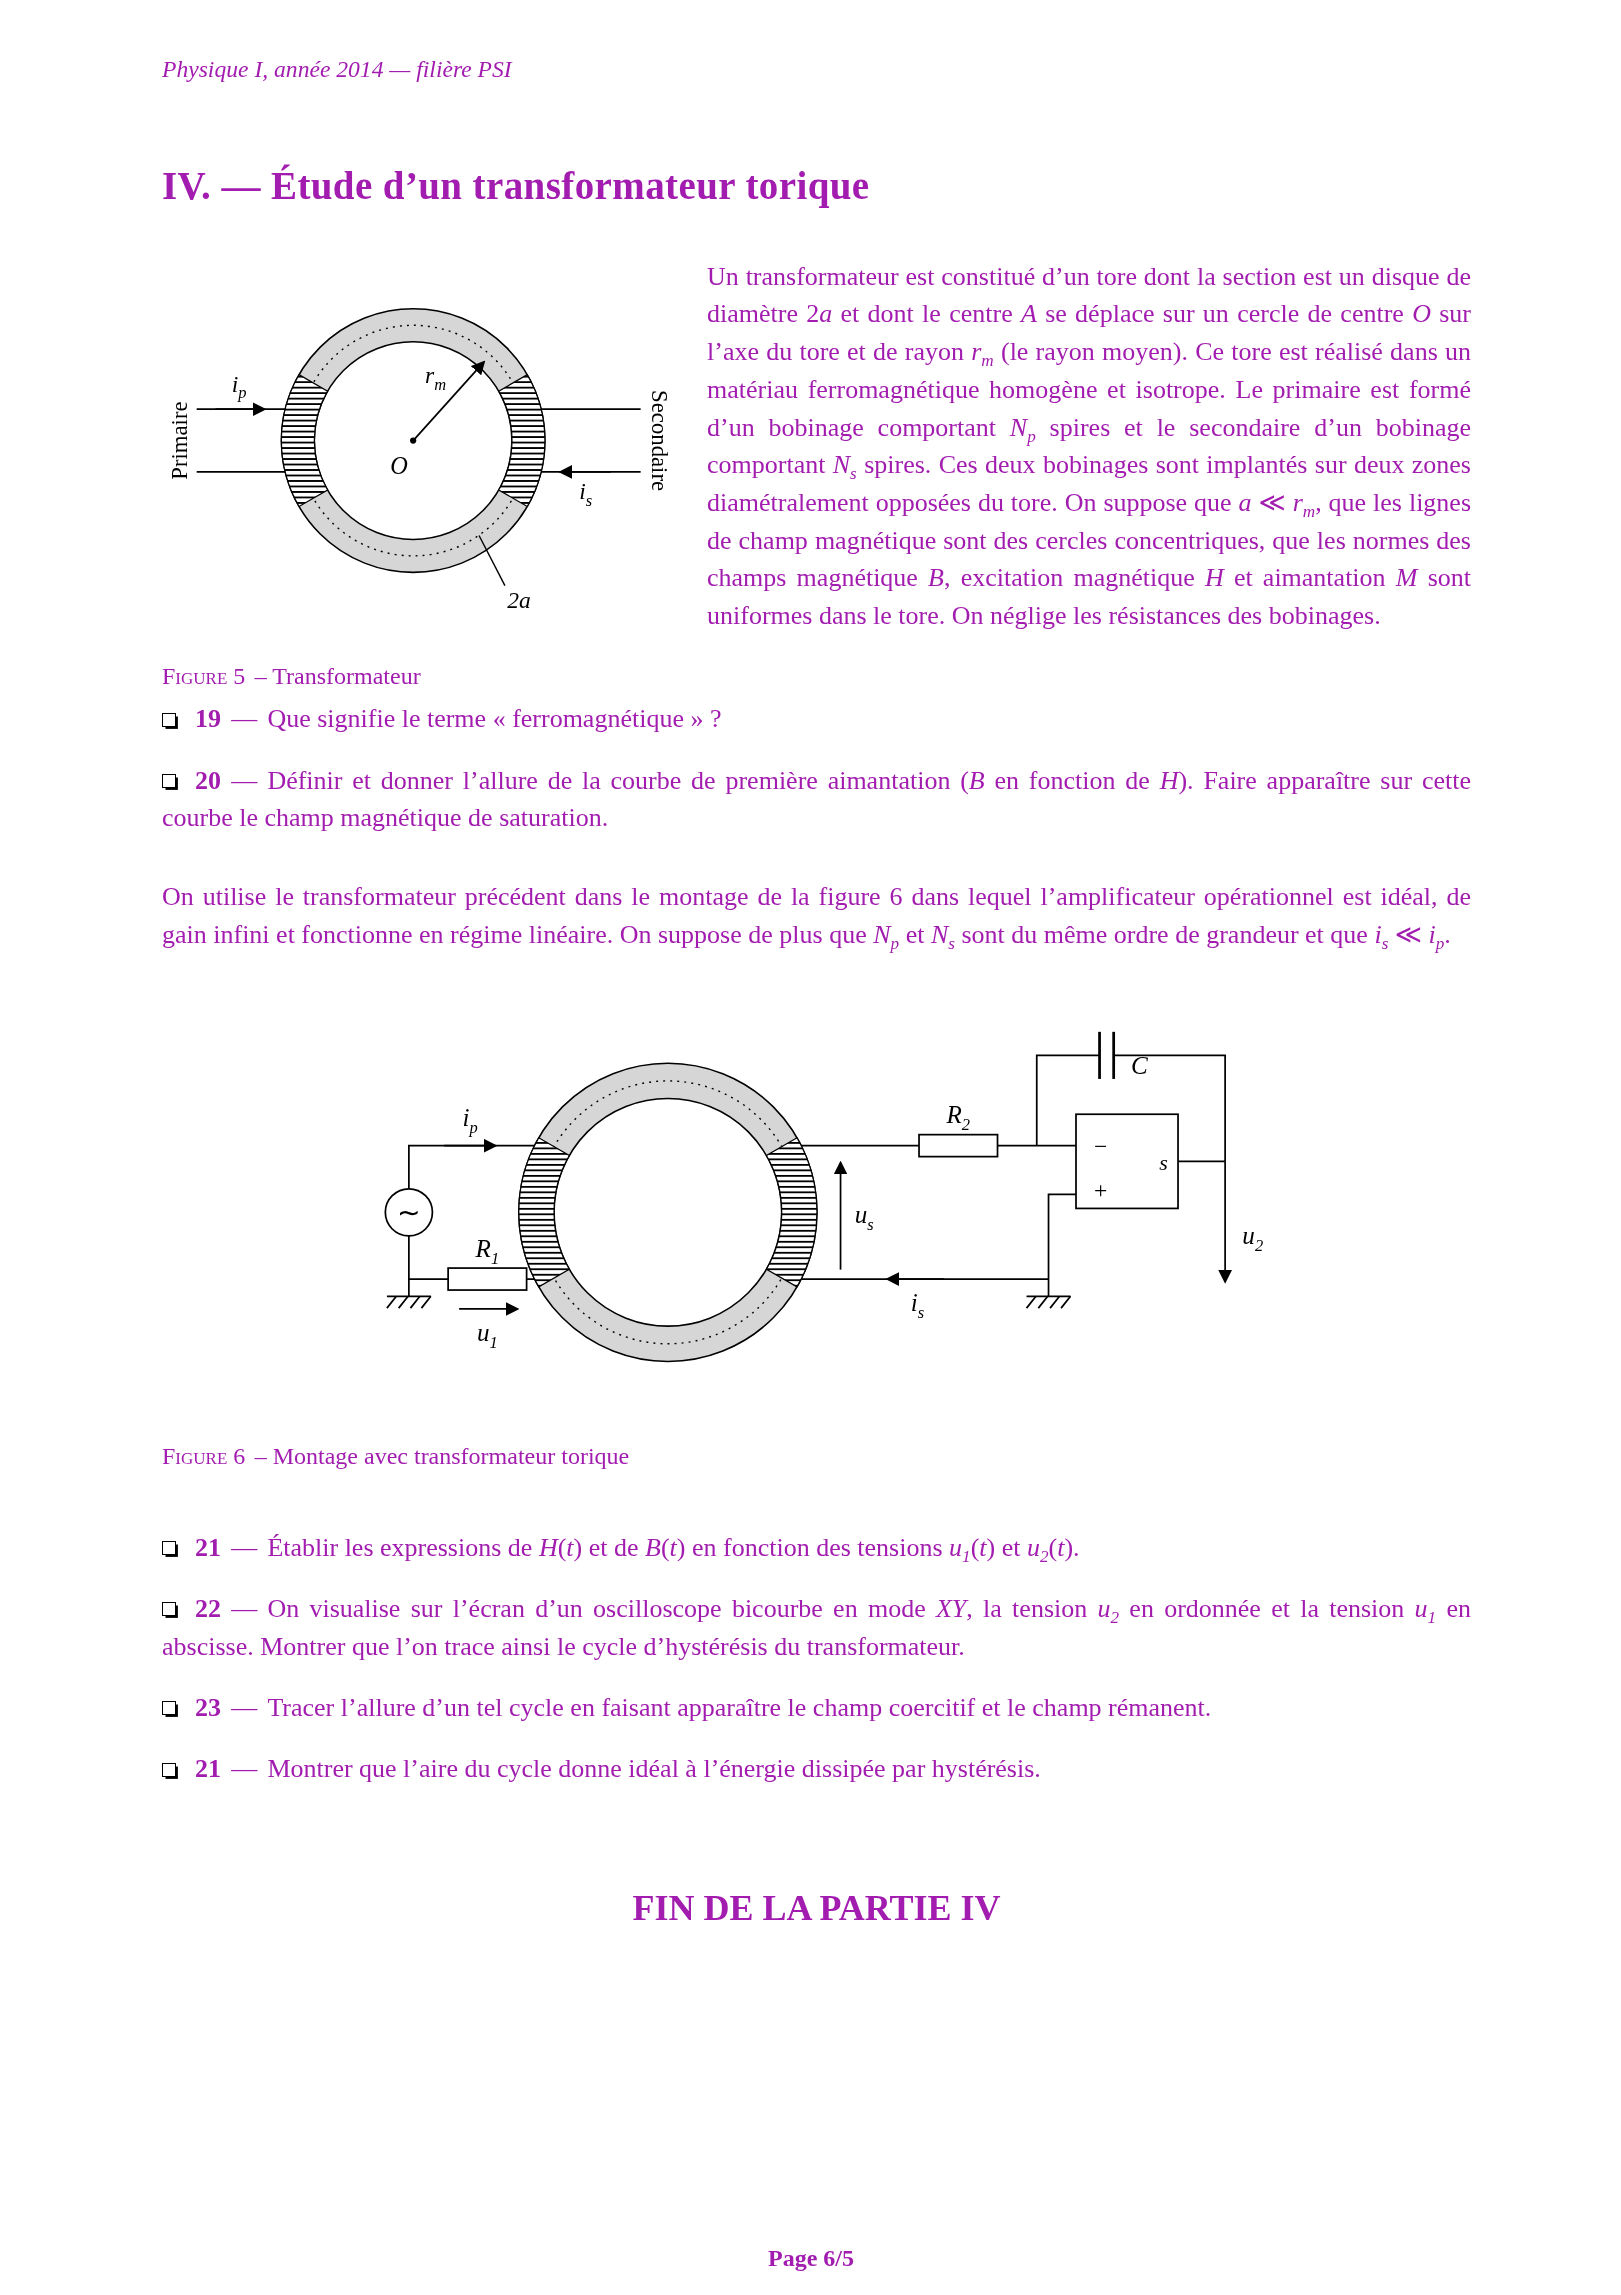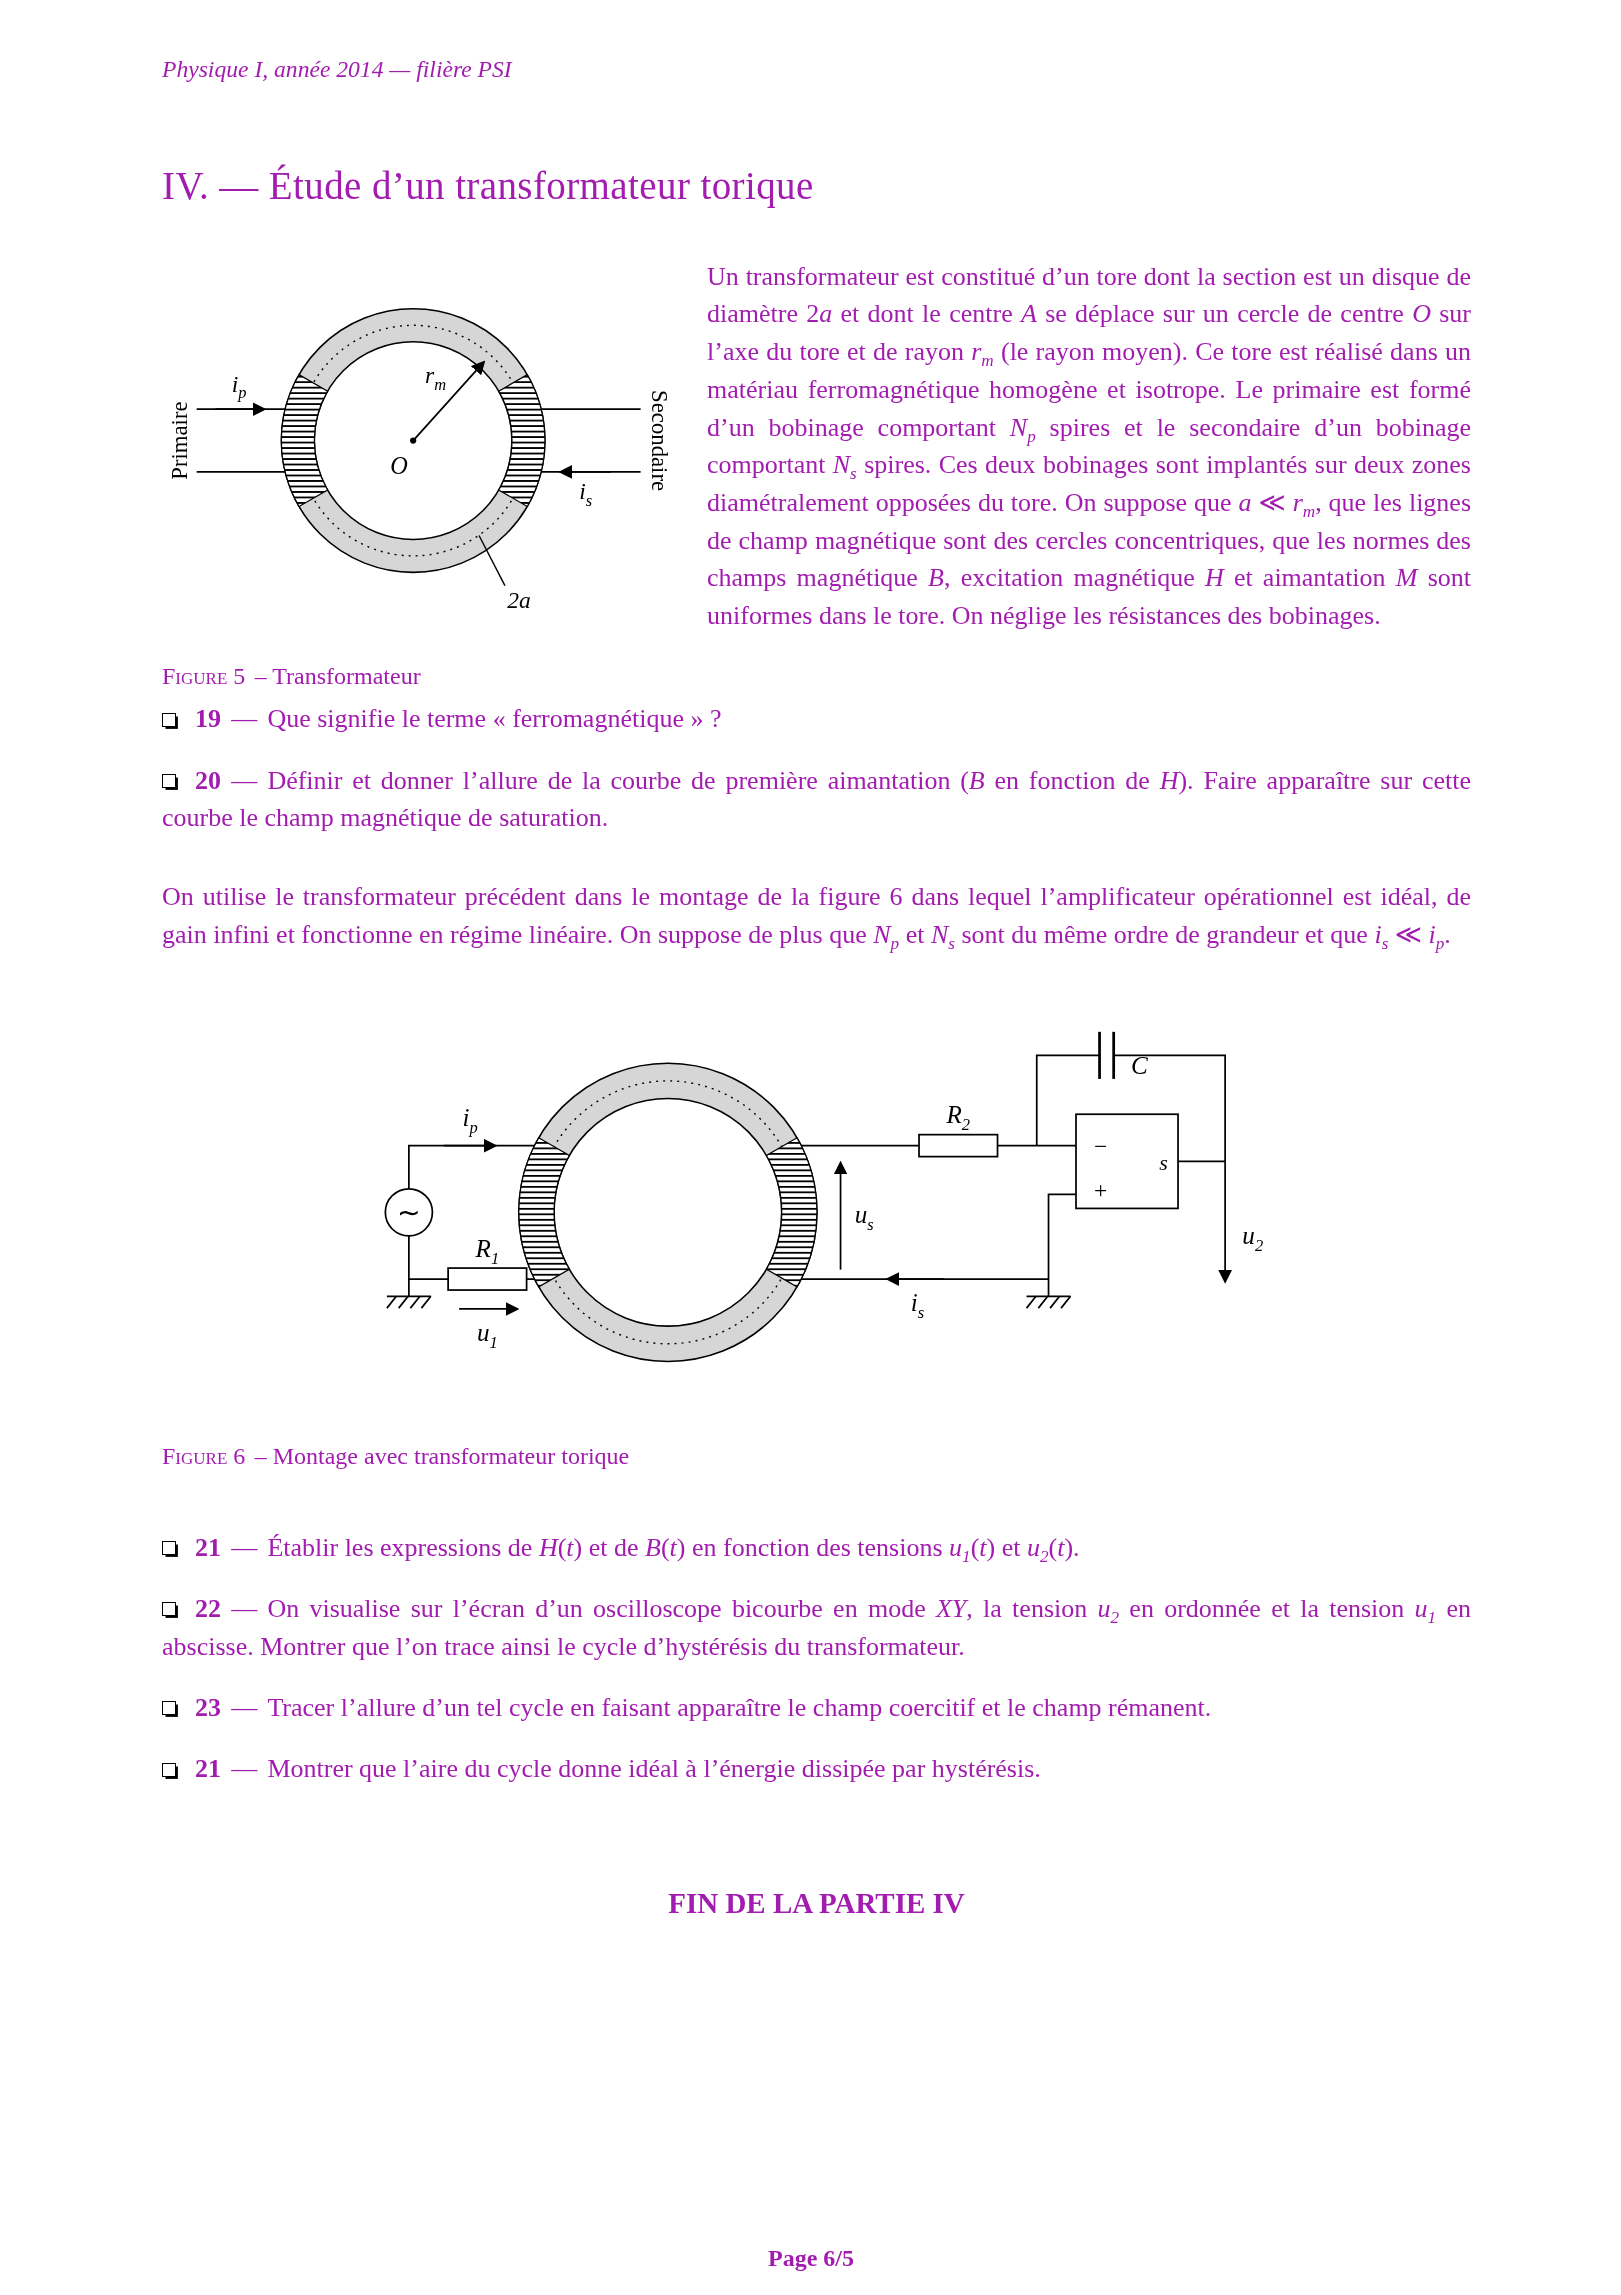--- a/index.html
+++ b/index.html
@@ -7,21 +7,21 @@
   .page{
     position:relative;
     width:1622px;height:2295px;
     background:#fff;color:#a21caf;
     font-family:"Liberation Serif","DejaVu Serif",serif;
     font-size:26px;line-height:1.45;
     padding:52px 151px 0 162px;
     overflow:hidden;
   }
   .header{font-style:italic;font-size:23.6px;}
-  .title{font-size:39px;font-weight:normal;margin:72px 0 43px;letter-spacing:0.4px;}
+  .title{font-size:39px;font-weight:bold;margin:72px 0 43px;letter-spacing:0.4px;}
   figure{margin:0;}
   .fig5{float:left;width:518px;margin:6.3px 27px 6.3px 0;text-align:center;}
   .figcap{font-size:24px;margin-top:12.6px;text-align:left;}
   .capl{font-variant:small-caps;margin-right:9.4px;}
   .para{text-align:justify;margin:0;}
   .para2{margin:41px 0 0;}
   .question{text-align:justify;margin:23.6px 0 0;}
   .q-clear{clear:both;}
   .mt-big{margin-top:55px;}
   .qbox{
@@ -29,21 +29,21 @@
     border:1.7px solid #000;
     box-shadow:2.7px 2.7px 0 -0.8px #000;
     margin-right:19px;vertical-align:0.8px;
   }
   .qnum{font-weight:bold;}
   .qdash{margin:0 10.2px;}
   .it{font-style:italic;}
   sub{font-size:0.66em;line-height:0;font-style:inherit;}
   .fig6wrap{clear:both;text-align:center;margin-top:55px;}
   .fig6cap{margin-top:27px;}
-  .fin{text-align:center;font-weight:bold;font-size:29px;margin-top:94px;}
+  .fin{text-align:center;font-weight:bold;font-size:36px;margin-top:94px;}
   .fin2{margin-top:90px;}
   .footer{position:absolute;left:0;bottom:19px;width:100%;text-align:center;font-weight:bold;font-size:24px;}
   .svgt{font-family:"Liberation Serif","DejaVu Serif",serif;}
   tspan.ss{font-size:21px;}
   .tl{font-family:"DejaVu Sans","DejaVu Serif",sans-serif;}
 </style>
 </head>
 <body>
 
 <div class="page">

